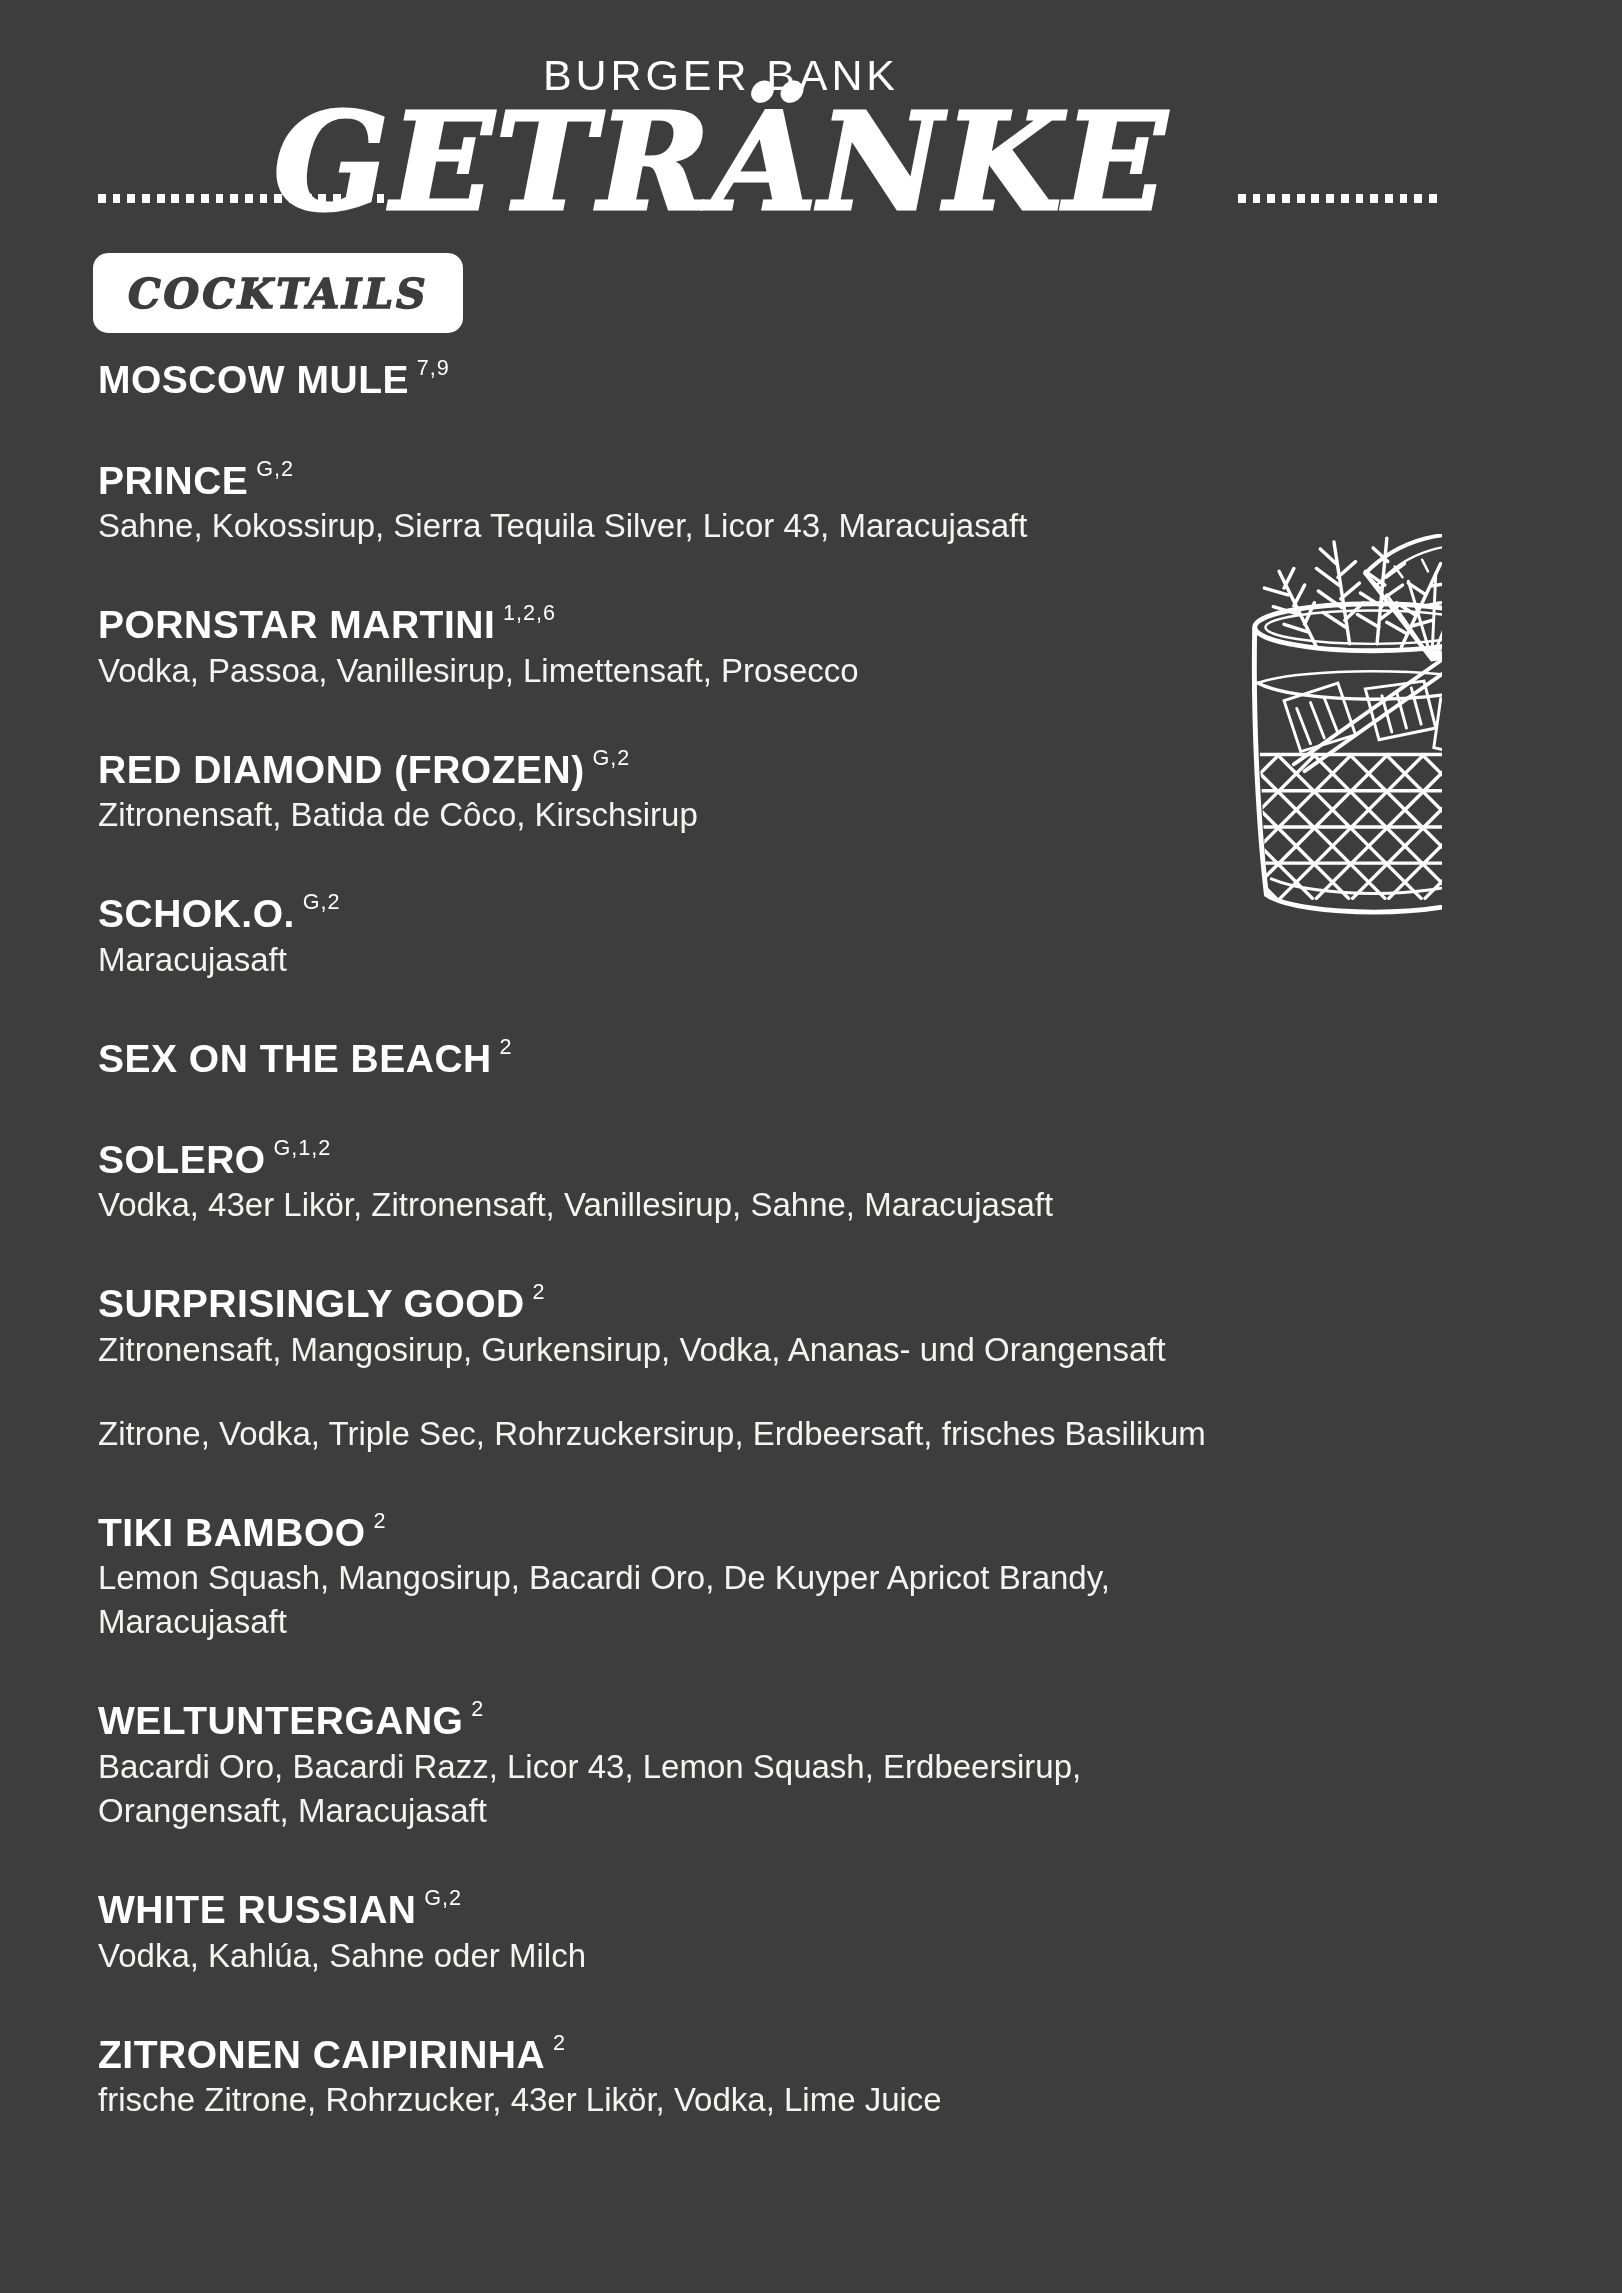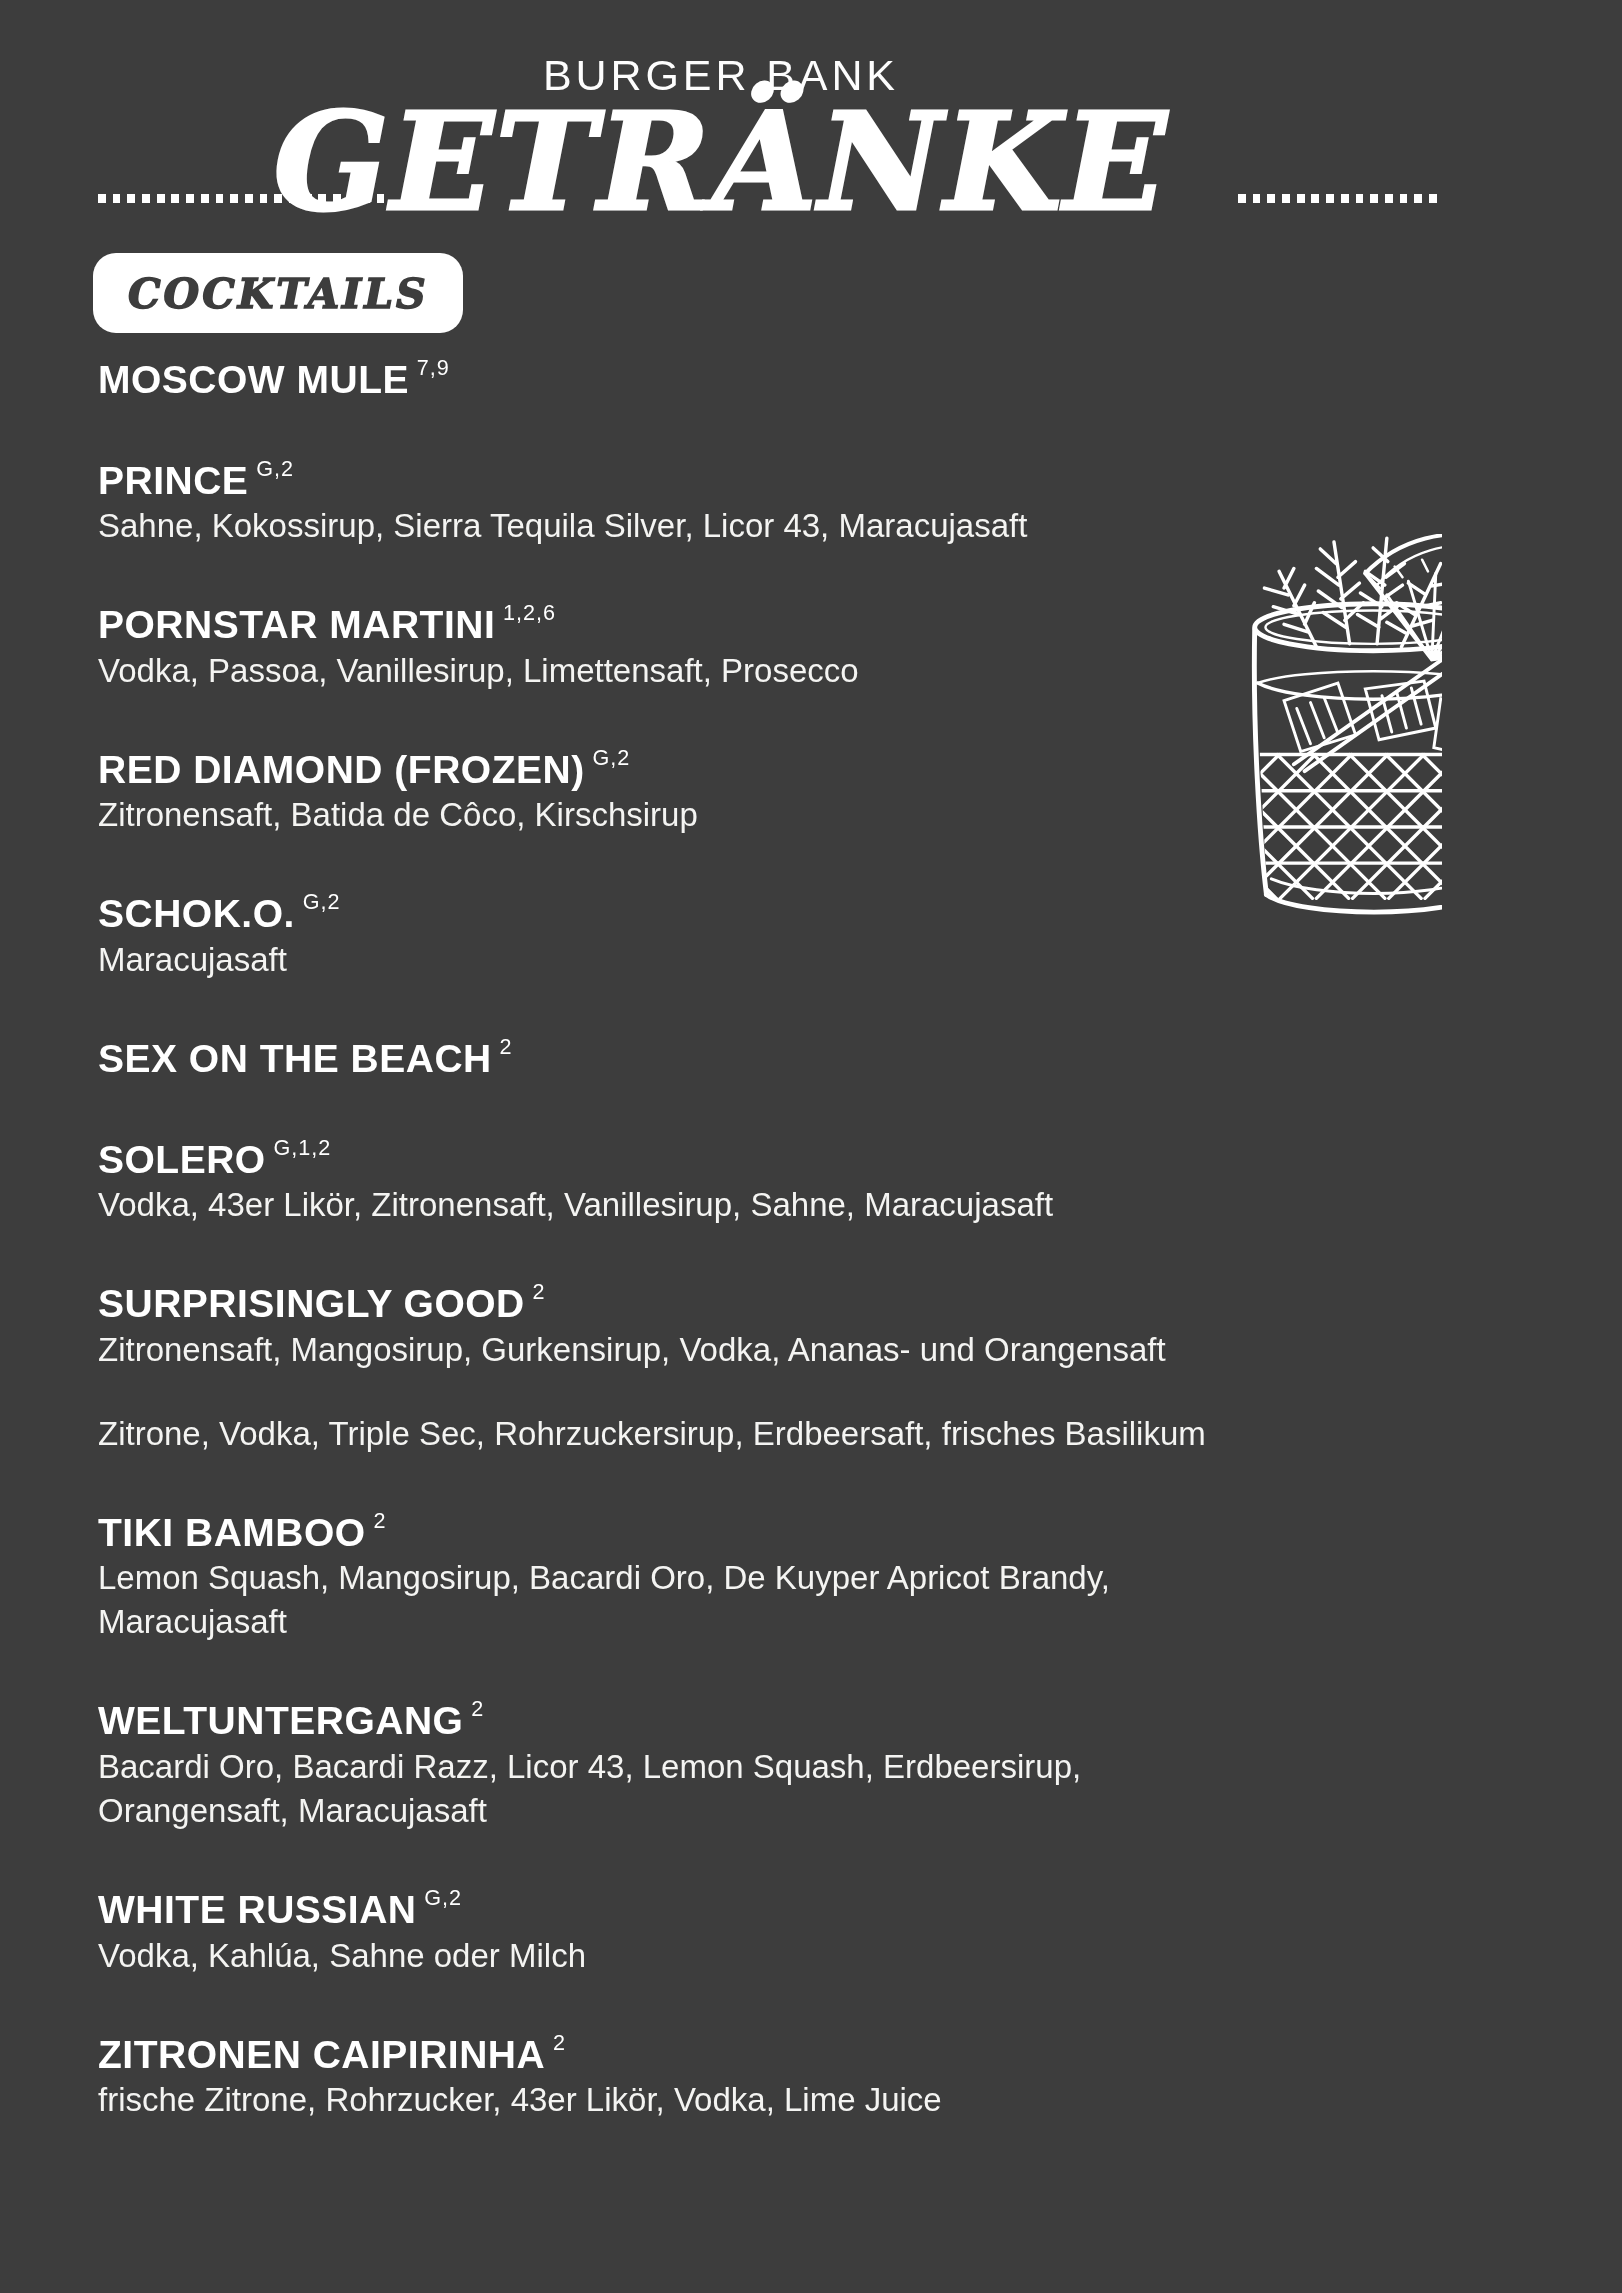--- a/index.html
+++ b/index.html
@@ -29,21 +29,21 @@
     white-space:nowrap;
   }
   .dots {
     position:absolute; top:194px; height:8.8px;
     background-image:repeating-linear-gradient(90deg,#ffffff 0,#ffffff 7.8px,transparent 7.8px,transparent 14.7px);
   }
   .dots-left  { left:98px;  width:286px; }
   .dots-right { left:1238px; width:282px; }
   .badge {
     position:absolute; left:93px; top:253px; height:80px;
-    background:#ffffff; border-radius:23px;
+    background:#ffffff; border-radius:15px;
     padding:0 35px;
     display:flex; align-items:center;
   }
   .badge span {
     font-family:"DejaVu Serif", serif;
     font-style:italic; font-weight:bold;
     font-size:41px; letter-spacing:2.9px; line-height:1;
     color:#3d3d3d;
     -webkit-text-stroke:1.5px #3d3d3d;
     padding-top:2px; white-space:nowrap;

